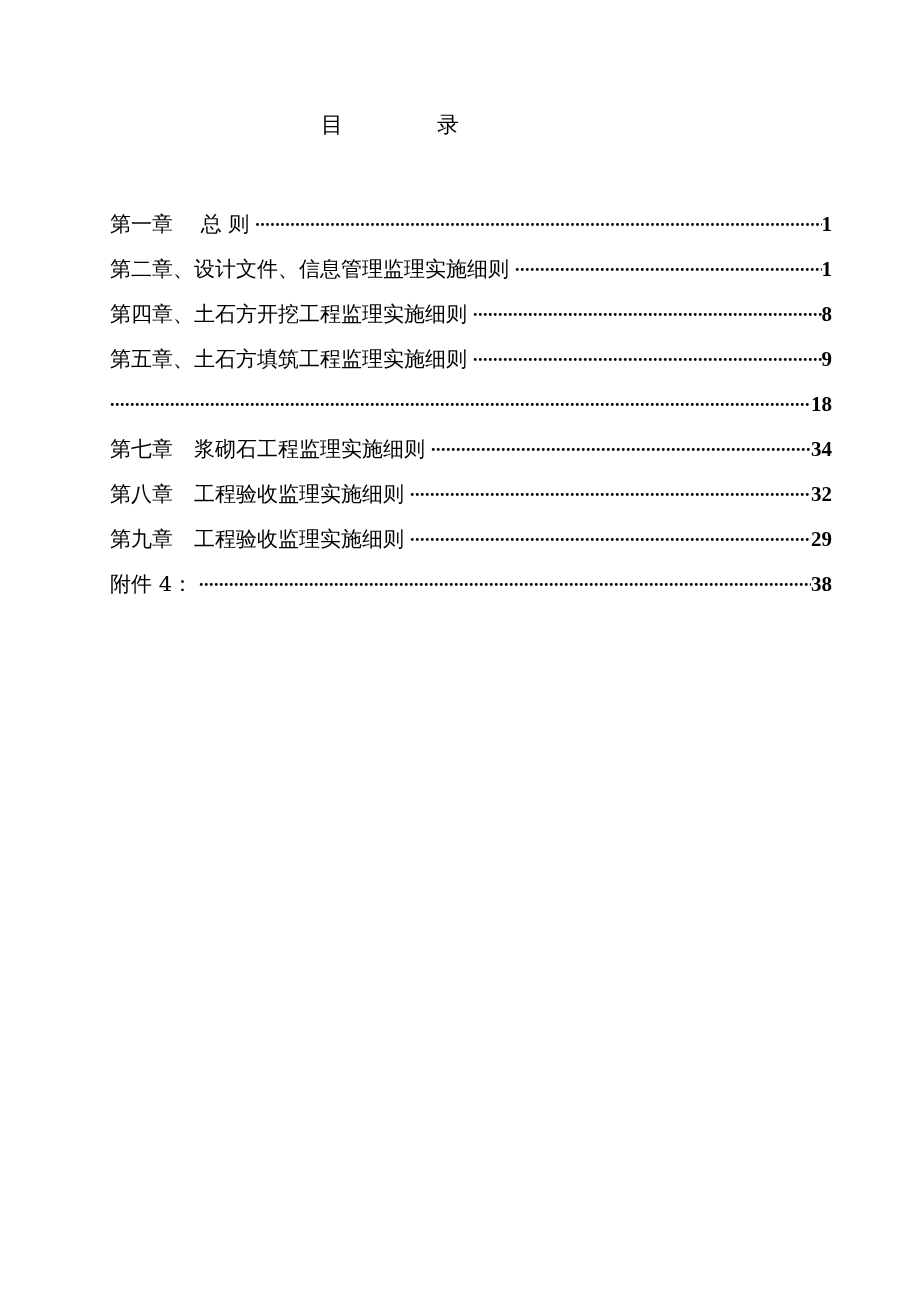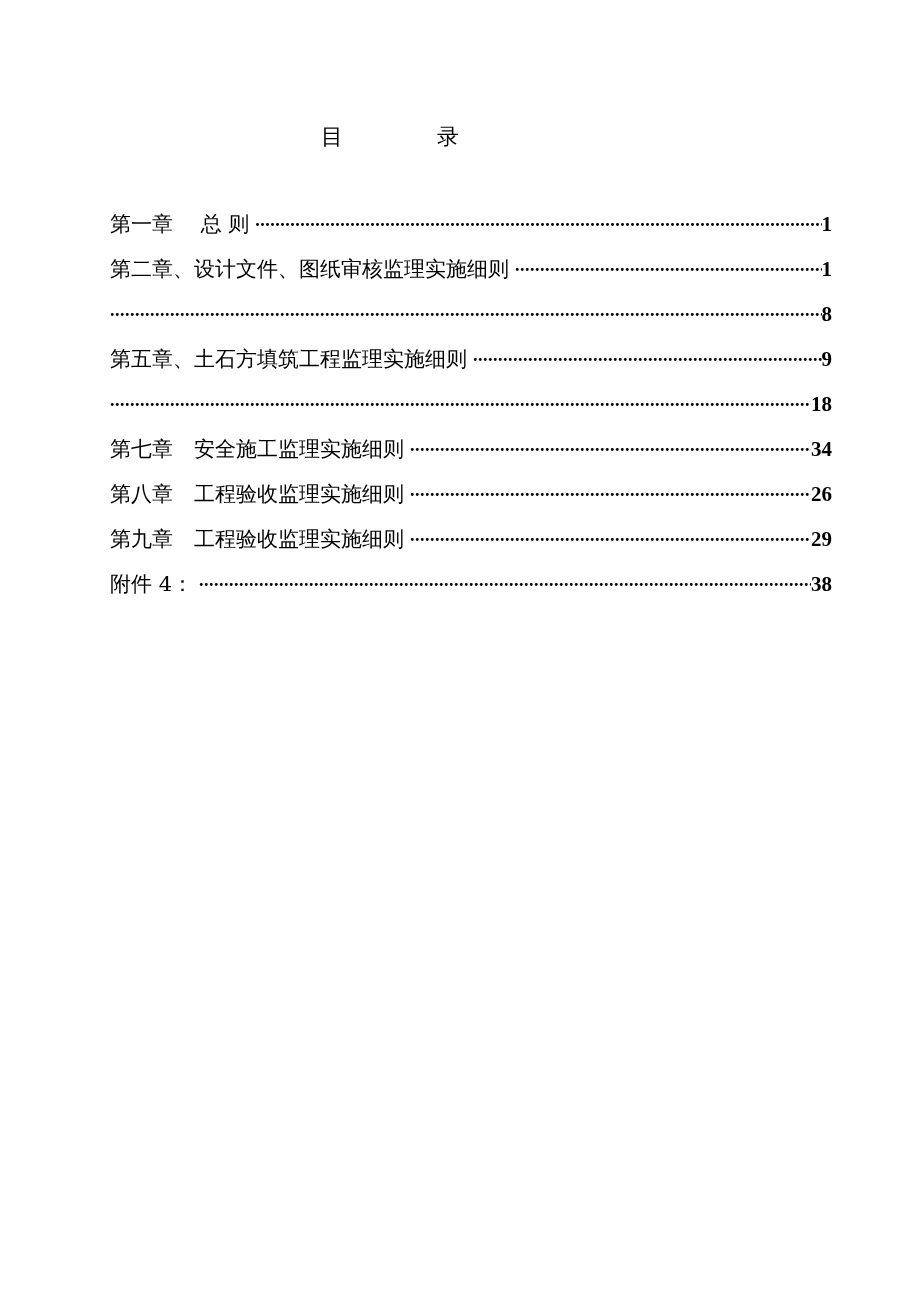--- a/index.html
+++ b/index.html
@@ -19,21 +19,21 @@
       position: absolute;
       left: 0; top: 0;
       width: 920px;
       height: 1302px;
       background: #ffffff;
     }
     .toc-title {
       position: absolute;
       left: 0;
       width: 780px;
-      top: 122px;
+      top: 110px;
       text-align: center;
       font-size: 22px;
       line-height: 30px;
       letter-spacing: 36px;
       text-indent: 36px;
     }
     .toc-list {
       position: absolute;
       left: 110px;
       top: 194px;
@@ -86,46 +86,47 @@
 <div class="page">
   <div class="toc-title">目　录</div>
 
   <ul class="toc-list">
     <li class="toc-entry">
       <span class="toc-label">第一章　 总 则</span>
       <span class="toc-leader"></span>
       <span class="toc-page">1</span>
     </li>
     <li class="toc-entry">
-      <span class="toc-label">第二章、设计文件、图纸审核监理实施细则</span>
+      <span class="toc-label">第二章、设计文件、信息管理监理实施细则</span>
       <span class="toc-leader"></span>
       <span class="toc-page">1</span>
     </li>
     <li class="toc-entry">
+      <span class="toc-label">第四章、土石方开挖工程监理实施细则</span>
       <span class="toc-leader"></span>
       <span class="toc-page">8</span>
     </li>
     <li class="toc-entry">
       <span class="toc-label">第五章、土石方填筑工程监理实施细则</span>
       <span class="toc-leader"></span>
       <span class="toc-page">9</span>
     </li>
     <li class="toc-entry">
       <span class="toc-leader"></span>
       <span class="toc-page">18</span>
     </li>
     <li class="toc-entry">
-      <span class="toc-label">第七章　安全施工监理实施细则</span>
+      <span class="toc-label">第七章　浆砌石工程监理实施细则</span>
       <span class="toc-leader"></span>
       <span class="toc-page">34</span>
     </li>
     <li class="toc-entry">
       <span class="toc-label">第八章　工程验收监理实施细则</span>
       <span class="toc-leader"></span>
-      <span class="toc-page">26</span>
+      <span class="toc-page">32</span>
     </li>
     <li class="toc-entry">
       <span class="toc-label">第九章　工程验收监理实施细则</span>
       <span class="toc-leader"></span>
       <span class="toc-page">29</span>
     </li>
     <li class="toc-entry">
       <span class="toc-label">附件 4：</span>
       <span class="toc-leader"></span>
       <span class="toc-page">38</span>

